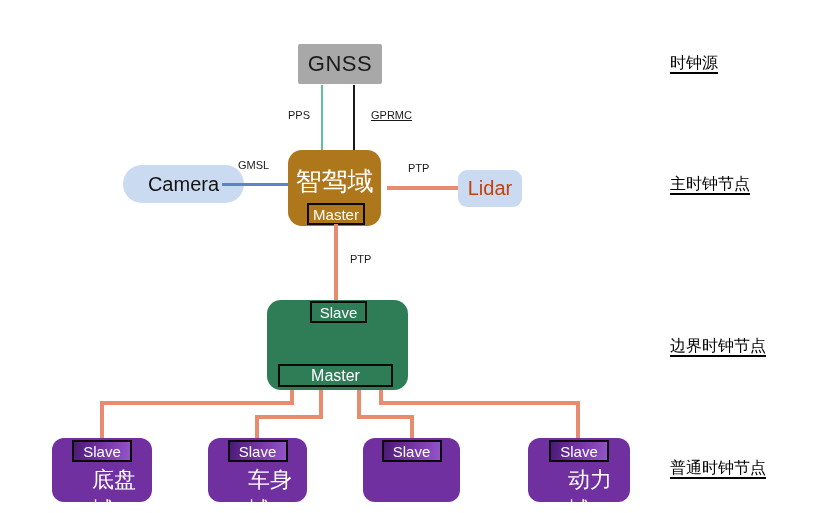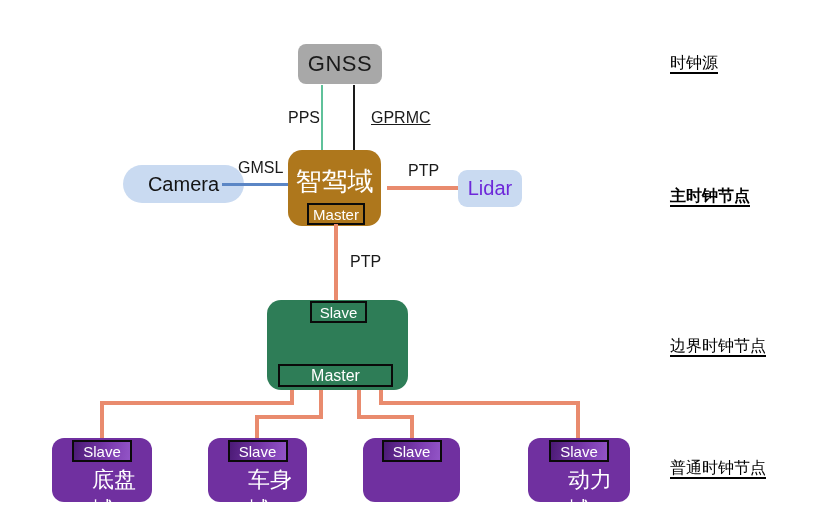--- a/index.html
+++ b/index.html
@@ -5,26 +5,26 @@
   html,body{margin:0;padding:0;background:#ffffff;}
   #canvas{
     position:relative;width:823px;height:513px;background:#ffffff;overflow:hidden;
     font-family:"Liberation Sans","DejaVu Sans",sans-serif;
   }
   
   .node{
     position:absolute;display:flex;align-items:center;justify-content:center;
     box-sizing:border-box;color:#ffffff;
   }
-  #gnss{left:298px;top:44px;width:84px;height:40px;border-radius:8px;
+  #gnss{left:298px;top:44px;width:84px;height:40px;border-radius:2px;
         background:var(--gnss-bg);color:#1b1b1b;font-size:22px;font-weight:500;letter-spacing:.5px;}
   #camera{left:123px;top:165px;width:121px;height:38px;border-radius:19px;
         background:var(--peripheral-bg);color:#141414;font-size:20px;}
   #lidar{left:458px;top:170px;width:64px;height:37px;border-radius:9px;
-        background:var(--peripheral-bg);color:#6d28d9;font-size:20px;}
+        background:var(--peripheral-bg);color:#c2410c;font-size:20px;}
   #driving{left:288px;top:150px;width:93px;height:76px;border-radius:14px;
         background:var(--driving-bg);display:block;}
   #driving .title{position:absolute;left:0;right:0;top:14px;text-align:center;
         font-size:26px;color:#fff;}
   #gateway{left:267px;top:300px;width:141px;height:90px;border-radius:14px;
         background:var(--gateway-bg);display:block;}
   #gateway .title{position:absolute;left:0;right:0;top:28px;text-align:center;
         font-size:26px;color:#fff;}
   
   .tag{
@@ -66,33 +66,33 @@
   #l2v1{left:319px;top:390px;width:4px;height:29px;}
   #l2h1{left:255px;top:415px;width:68px;height:4px;}
   #l2v2{left:255px;top:415px;width:4px;height:25px;}
   #l3v1{left:357px;top:390px;width:4px;height:29px;}
   #l3h1{left:357px;top:415px;width:57px;height:4px;}
   #l3v2{left:410px;top:415px;width:4px;height:25px;}
   #l4v1{left:379px;top:390px;width:4px;height:15px;}
   #l4h1{left:379px;top:401px;width:201px;height:4px;}
   #l4v2{left:576px;top:401px;width:4px;height:37px;}
   
-  .edge-label{position:absolute;font-size:16px;color:#1a1a1a;white-space:nowrap;}
+  .edge-label{position:absolute;font-size:11px;color:#1a1a1a;white-space:nowrap;}
   #pps-label{left:288px;top:109px;}
   #gprmc-label{left:371px;top:109px;text-decoration:underline;}
   #gmsl-label{left:238px;top:159px;}
   #ptp-label-lidar{left:408px;top:162px;}
   #ptp-label-gw{left:350px;top:253px;}
   
   .legend-label{
     position:absolute;left:670px;font-size:16px;color:#000;white-space:nowrap;
     text-decoration:underline;text-underline-offset:4px;text-decoration-thickness:1.5px;
   }
   #legend-0{top:53px;}
-  #legend-1{top:186px;font-weight:bold;}
+  #legend-1{top:174px;}
   #legend-2{top:336px;}
   #legend-3{top:458px;}
 </style>
 </head>
 <body>
 
 <div id="canvas">
 
   <div class="node" id="gnss">GNSS</div>
 

